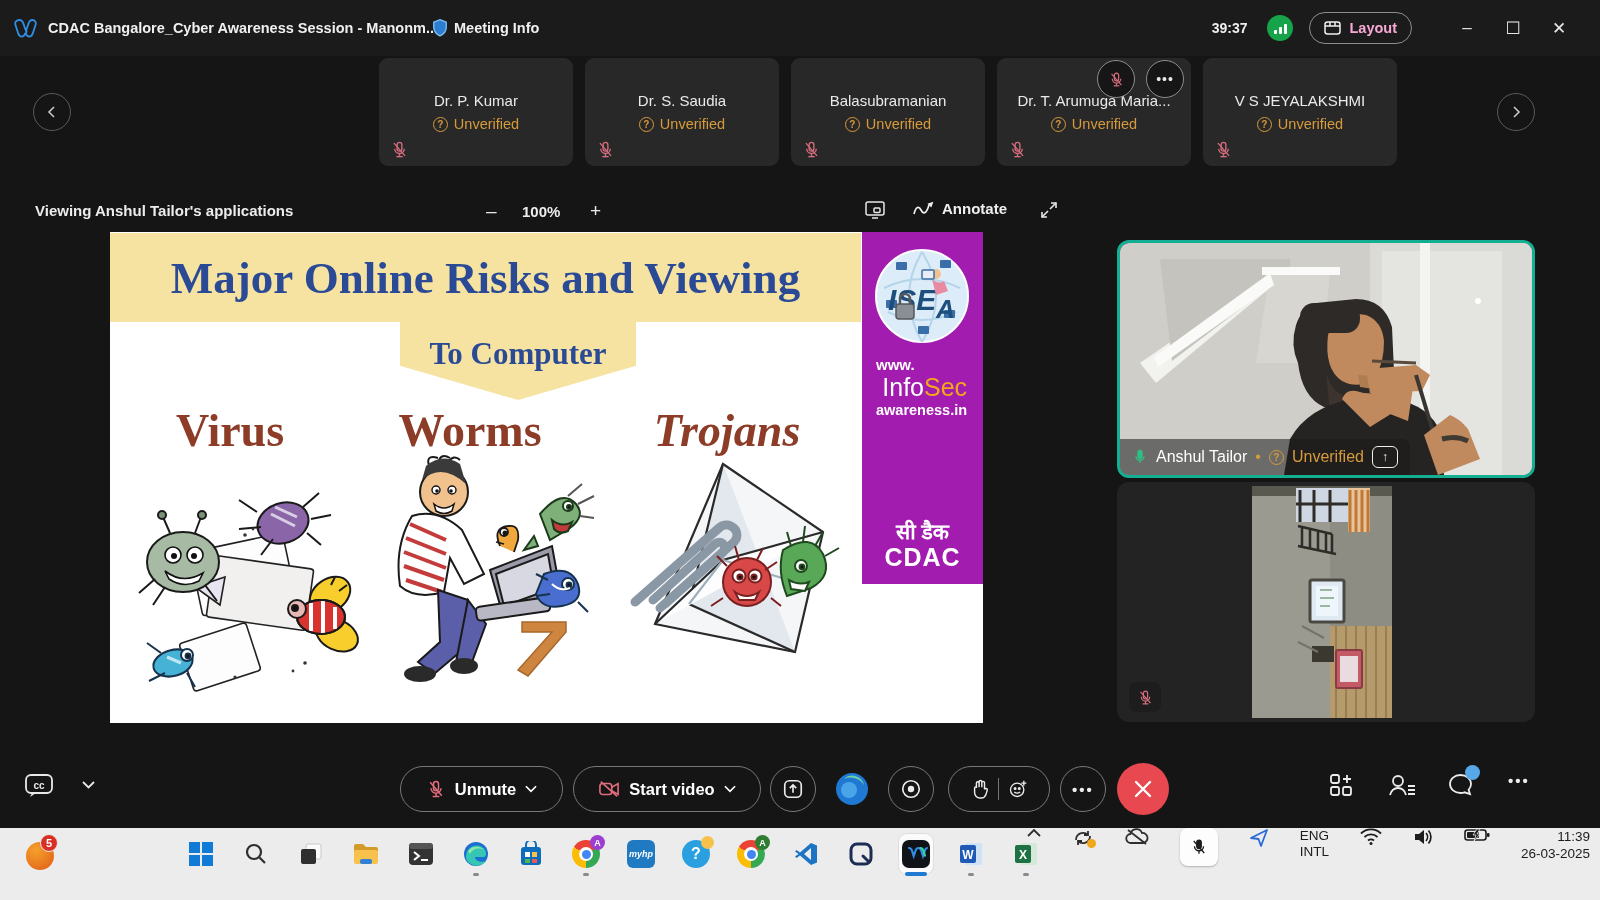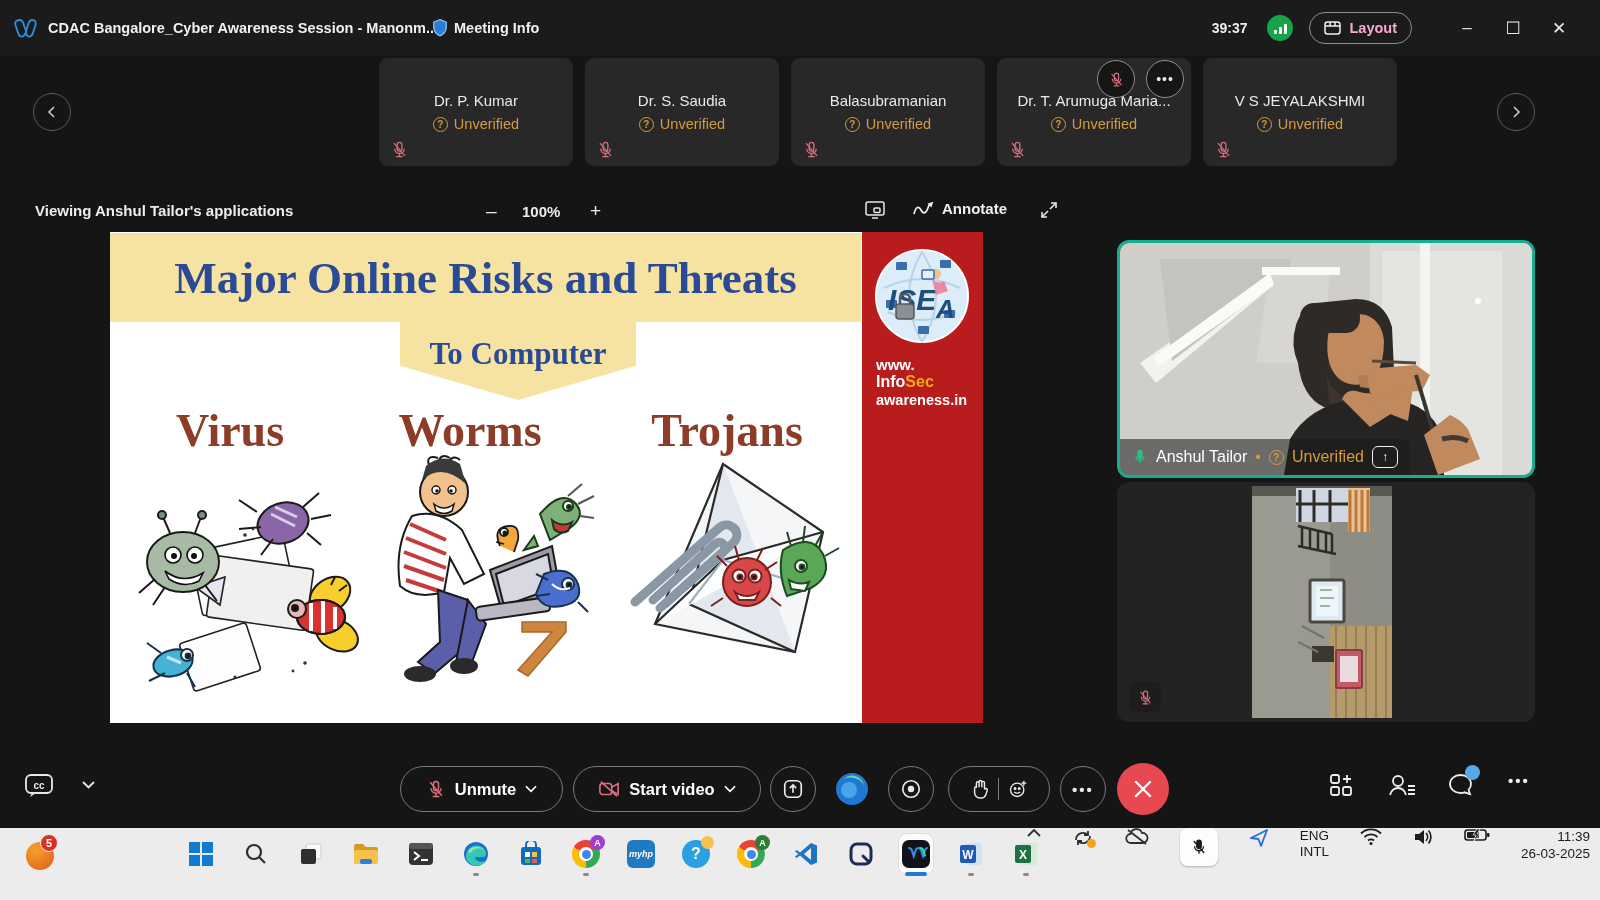--- a/index.html
+++ b/index.html
@@ -44,25 +44,25 @@
   .expand-ico { position:absolute; left:1040px; top:7px; color:#e8e8e8; background:none; border:none; }
 
   
   .slide { position:absolute; left:110px; top:232px; width:873px; height:491px; background:#ffffff; }
   .banner { position:absolute; left:0; top:1px; width:751px; height:89px; background:#f6e3a1; display:flex; align-items:center; justify-content:center; }
   .banner-title { font-family:"Liberation Serif", serif; font-weight:700; font-size:45px; color:#2b4a96; white-space:nowrap; }
   .pent { position:absolute; left:290px; top:90px; width:236px; height:78px; background:#f6e3a1; clip-path:polygon(0 0,100% 0,100% 56%,50% 100%,0 56%); display:flex; justify-content:center; }
   .pent-label { font-family:"Liberation Serif", serif; font-weight:700; font-size:31px; color:#2b4a96; margin-top:14px; }
   .risk-head { position:absolute; font-family:"Liberation Serif", serif; font-weight:700; font-size:46px; color:#8c3c27; transform:translateX(-50%); }
   .illus { position:absolute; }
-  .slide-sidebar { position:absolute; left:752px; top:0; width:121px; height:491px; background:#b91c1c; }
+  .slide-sidebar { position:absolute; left:752px; top:0; width:121px; height:352px; background:#a21caf; }
   .isea-wrap { position:absolute; left:12px; top:16px; width:97px; height:97px; }
   .infosec { position:absolute; left:14px; top:124px; line-height:1.15; }
   .infosec .www { color:#fff; font-weight:700; font-size:15px; }
-  .infosec .brand { font-size:16px; font-weight:700; }
+  .infosec .brand { font-size:25px; font-weight:400;text-align:right; }
   .infosec .brand .i { color:#fff; }
   .infosec .brand .s { color:#f2a71b; }
   .infosec .dom { color:#fff; font-weight:700; font-size:14.5px; }
   .cdac { position:absolute; left:0; bottom:12px; width:121px; text-align:center; color:#fff; }
   .cdac .hin { font-size:21px; font-weight:700; }
   .cdac .lat { font-size:25px; font-weight:700; letter-spacing:1px; margin-top:-2px; }
 
   
   .video1 { position:absolute; left:1117px; top:240px; width:418px; height:238px; border-radius:12px; border:3px solid #14ae93; overflow:hidden; background:#1c1c1c; }
   .video2 { position:absolute; left:1117px; top:482px; width:418px; height:240px; border-radius:12px; background:#232323; overflow:hidden; }
@@ -291,29 +291,29 @@
           <path d="M11 2h5v5"></path>
           <path d="M16 2l-6 6"></path>
           <path d="M7 16H2v-5"></path>
           <path d="M2 16l6-6"></path>
         </svg>
     </button>
   </div>
 
   <div class="slide">
     <div class="banner">
-      <span class="banner-title">Major Online Risks and Threats</span>
+      <span class="banner-title">Major Online Risks and Viewing</span>
     </div>
     <div class="pent">
       <span class="pent-label">To Computer</span>
     </div>
 
     <span class="risk-head" style="left:120px; top:172px;">Virus</span>
     <span class="risk-head" style="left:360px; top:172px;">Worms</span>
-    <span class="risk-head" style="left:617px; top:172px;">Trojans</span>
+    <span class="risk-head" style="left:617px; top:172px;font-style:italic;">Trojans</span>
 
     <svg class="illus" style="left:15px; top:235px;" width="245" height="235" viewBox="0 0 245 235">
       <g stroke="#222" stroke-width="1.6">
         <rect x="70" y="75" width="95" height="65" rx="3" fill="#fdfdfd" transform="rotate(-12 117 107)"></rect>
         <rect x="85" y="95" width="100" height="62" rx="3" fill="#f2f0ee" transform="rotate(8 135 126)"></rect>
         <rect x="60" y="165" width="70" height="50" rx="3" fill="#fdfdfd" transform="rotate(-18 95 190)"></rect>
         <g fill="#e8e4f0">
             <path d="M70 120l30-10-5 28z"></path>
           </g>
       </g>
@@ -457,20 +457,24 @@
           <path d="M26 56v-5a5 5 0 0 1 10 0v5" fill="none" stroke="#55595e" stroke-width="2.5"></path>
           <circle cx="62" cy="26" r="5" fill="#f2c28e"></circle>
             <path d="M58 31q6 6 12 2l4 10-12 4z" fill="#e88aa0"></path>
           <rect x="48" y="22" width="12" height="9" rx="1" fill="#e8eef4" stroke="#3a6ea8" stroke-width="1.5"></rect>
         </svg>
       </div>
       <div class="infosec">
         <div class="www">www.</div>
         <div class="brand"><span class="i">Info</span><span class="s">Sec</span></div>
         <div class="dom">awareness.in</div>
+      </div>
+      <div class="cdac">
+        <div class="hin">सी डैक</div>
+        <div class="lat">CDAC</div>
       </div>
     </div>
   </div>
 
   <div class="video1">
     <svg width="412" height="232" viewBox="0 0 412 232">
       <rect width="412" height="232" fill="#cfcec9"></rect>
       <rect x="250" y="0" width="162" height="232" fill="#dadad6"></rect>
       <rect x="262" y="8" width="120" height="224" fill="#e4e4e0"></rect>
       <rect x="300" y="0" width="10" height="232" fill="#f4f4f2"></rect>

